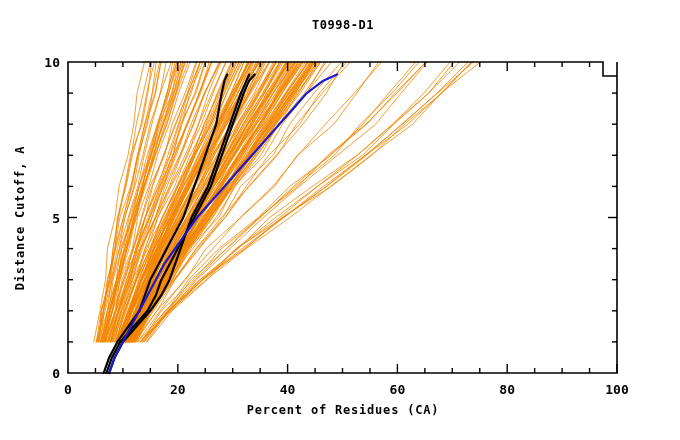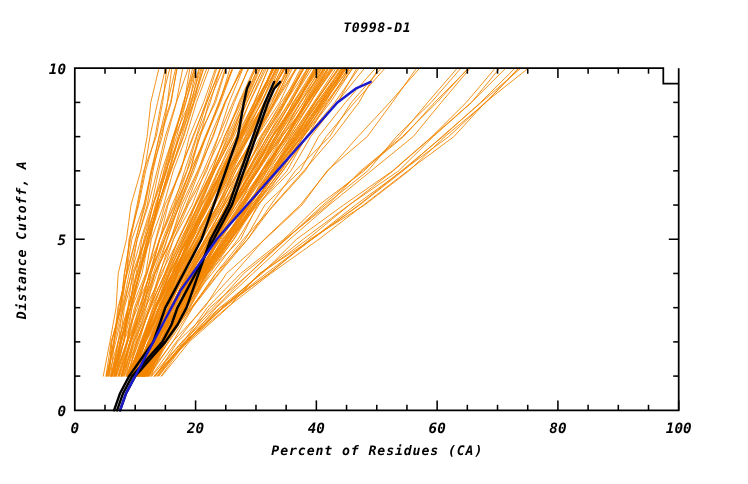--- a/index.html
+++ b/index.html
@@ -1,20 +1,20 @@
 <!DOCTYPE html>
 <html><head>
 <meta charset="utf-8">
 <style>
   html,body{margin:0;padding:0;}
   body{
     width:680px;height:440px;background:#ffffff;overflow:hidden;
     font-family:"DejaVu Sans Mono","Liberation Mono",monospace;
   }
-  #stage{position:relative;width:680px;height:440px;font-style:italic;}
+  #stage{position:relative;width:680px;height:440px;}
   #plot{position:absolute;left:0;top:0;}
   text{font-family:"DejaVu Sans Mono","Liberation Mono",monospace;fill:#000;}
   .title{font-size:12px;font-weight:bold;text-anchor:middle;letter-spacing:0.5px;}
   .axlabel{font-size:12px;font-weight:bold;text-anchor:middle;letter-spacing:0.8px;}
   .ticklabel{font-size:13px;font-weight:bold;text-anchor:middle;}
   .ticklabel-y{font-size:13px;font-weight:bold;text-anchor:end;}
   .frame{fill:none;stroke:#000;stroke-width:1.6;}
   .tick{stroke:#000;stroke-width:1.4;}
 </style>
 </head>

